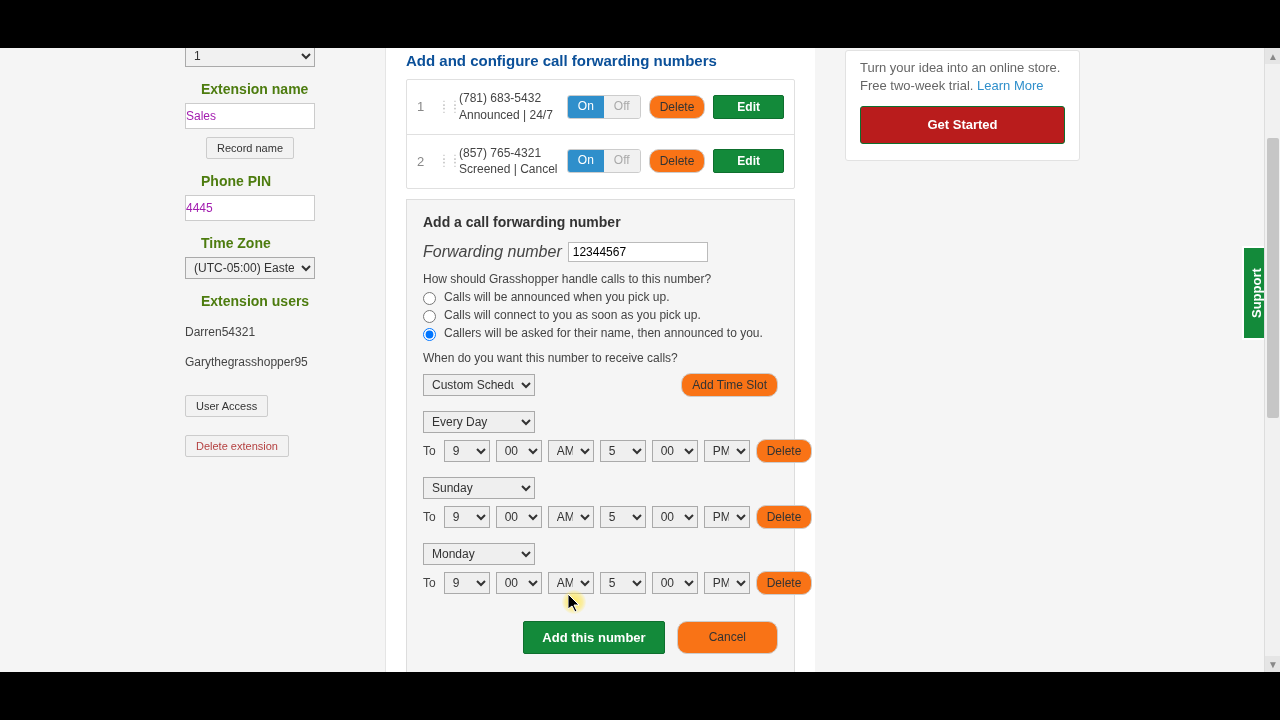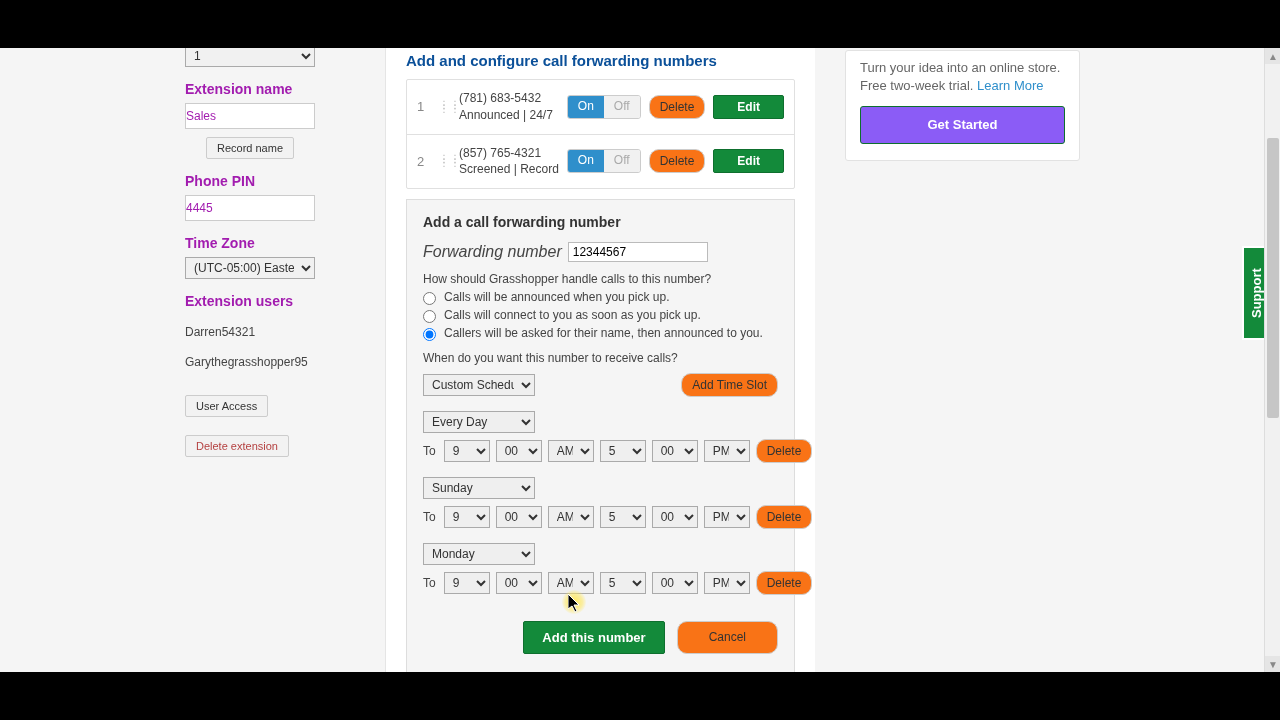--- a/index.html
+++ b/index.html
@@ -23,24 +23,24 @@
     left: 185px;
     top: 0;
     display: flex;
     gap: 30px;
   }
   .sidebar {
     width: 170px;
     padding-top: 0;
   }
   .field-label {
-    color: #a21caf;
+    color: #4d7c0f;
     font-weight: bold;
     font-size: 14px;
-    margin: 14px 0 6px 0;
+    margin: 14px 0 6px 16px;
   }
   .text-input {
     width: 130px;
     border: 1px solid #ccc;
     padding: 5px 0;
     font-size: 12px;
     background: #fff;
     color: #a21caf;
   }
   .text-input.small { width: 130px; }
@@ -145,21 +145,21 @@
     background: #fff;
     border: 1px solid #e2e2e2;
     border-radius: 3px;
     padding: 8px 14px 16px 14px;
     color: #666;
     font-size: 13px;
     line-height: 1.35;
   }
   .promo a { color: #2f8fcb; text-decoration: none;}
   .promo .get {
-    display:block; text-align:center; background: #8b5cf6; border:1px solid #0e6f2e;
+    display:block; text-align:center; background: #b91c1c; border:1px solid #0e6f2e;
     color:#fff; font-weight:bold; padding: 9px 0; margin-top: 12px; border-radius: 3px;
     cursor:pointer;
   }
   .support-tab {
     position: absolute;
     right: 10px;
     top: 198px;
     width: 28px;
     height: 94px;
     background: #138a3a;
@@ -262,21 +262,21 @@
               <span class="off">Off</span>
           </span>
           <span class="btn-white">Delete</span>
           <span class="btn-green">Edit</span>
         </div>
         <div class="fwd-row">
           <span class="row-idx">2</span>
           <span class="drag-handle">⋮⋮<br>⋮⋮</span>
           <div class="fwd-info">
             <div>(857) 765-4321</div>
-            <div>Screened | Record</div>
+            <div>Screened | Cancel</div>
           </div>
           <span class="toggle">
             <span class="on">On</span>
               <span class="off">Off</span>
           </span>
           <span class="btn-white">Delete</span>
           <span class="btn-green">Edit</span>
         </div>
       </div>
 

